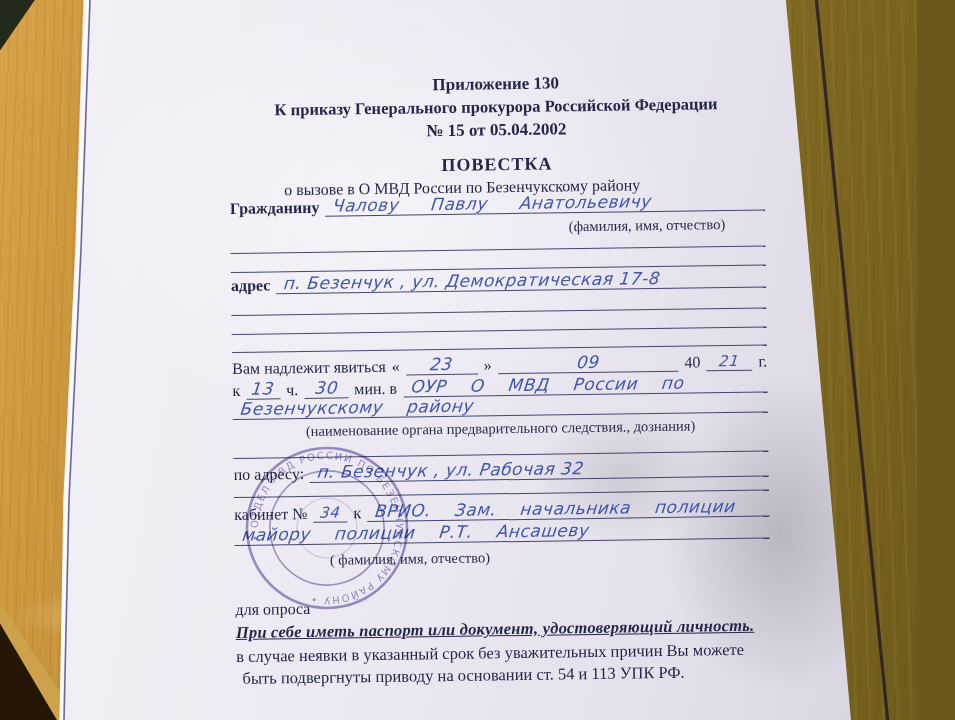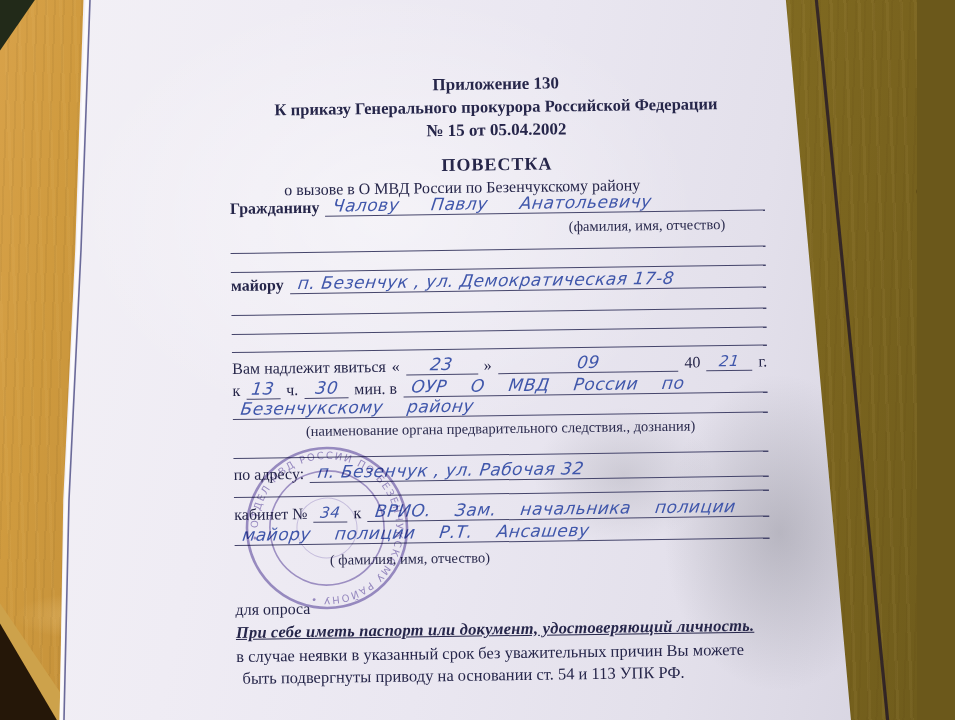--- a/index.html
+++ b/index.html
@@ -91,21 +91,21 @@
       <span class="seg grow left">
         <span class="hand spread">Чалову Павлу Анатольевичу</span>
       </span>
     </div>
     <div class="abs caption" style="top:153px;text-align:right;padding-right:40px;">(фамилия, имя, отчество)</div>
 
     <div class="rule" style="top:183px;"></div>
     <div class="rule" style="top:202px;"></div>
 
     <div class="row" style="top:197px;height:28px;">
-      <span class="print-label bold">майору</span>
+      <span class="print-label bold">адрес</span>
       <span class="seg grow left">
         <span class="hand">п. Безенчук , ул. Демократическая 17-8</span>
       </span>
     </div>
 
     <div class="rule" style="top:245px;"></div>
     <div class="rule" style="top:264px;"></div>
     <div class="rule" style="top:282px;"></div>
 
     <div class="row" style="top:278px;height:30px;">

